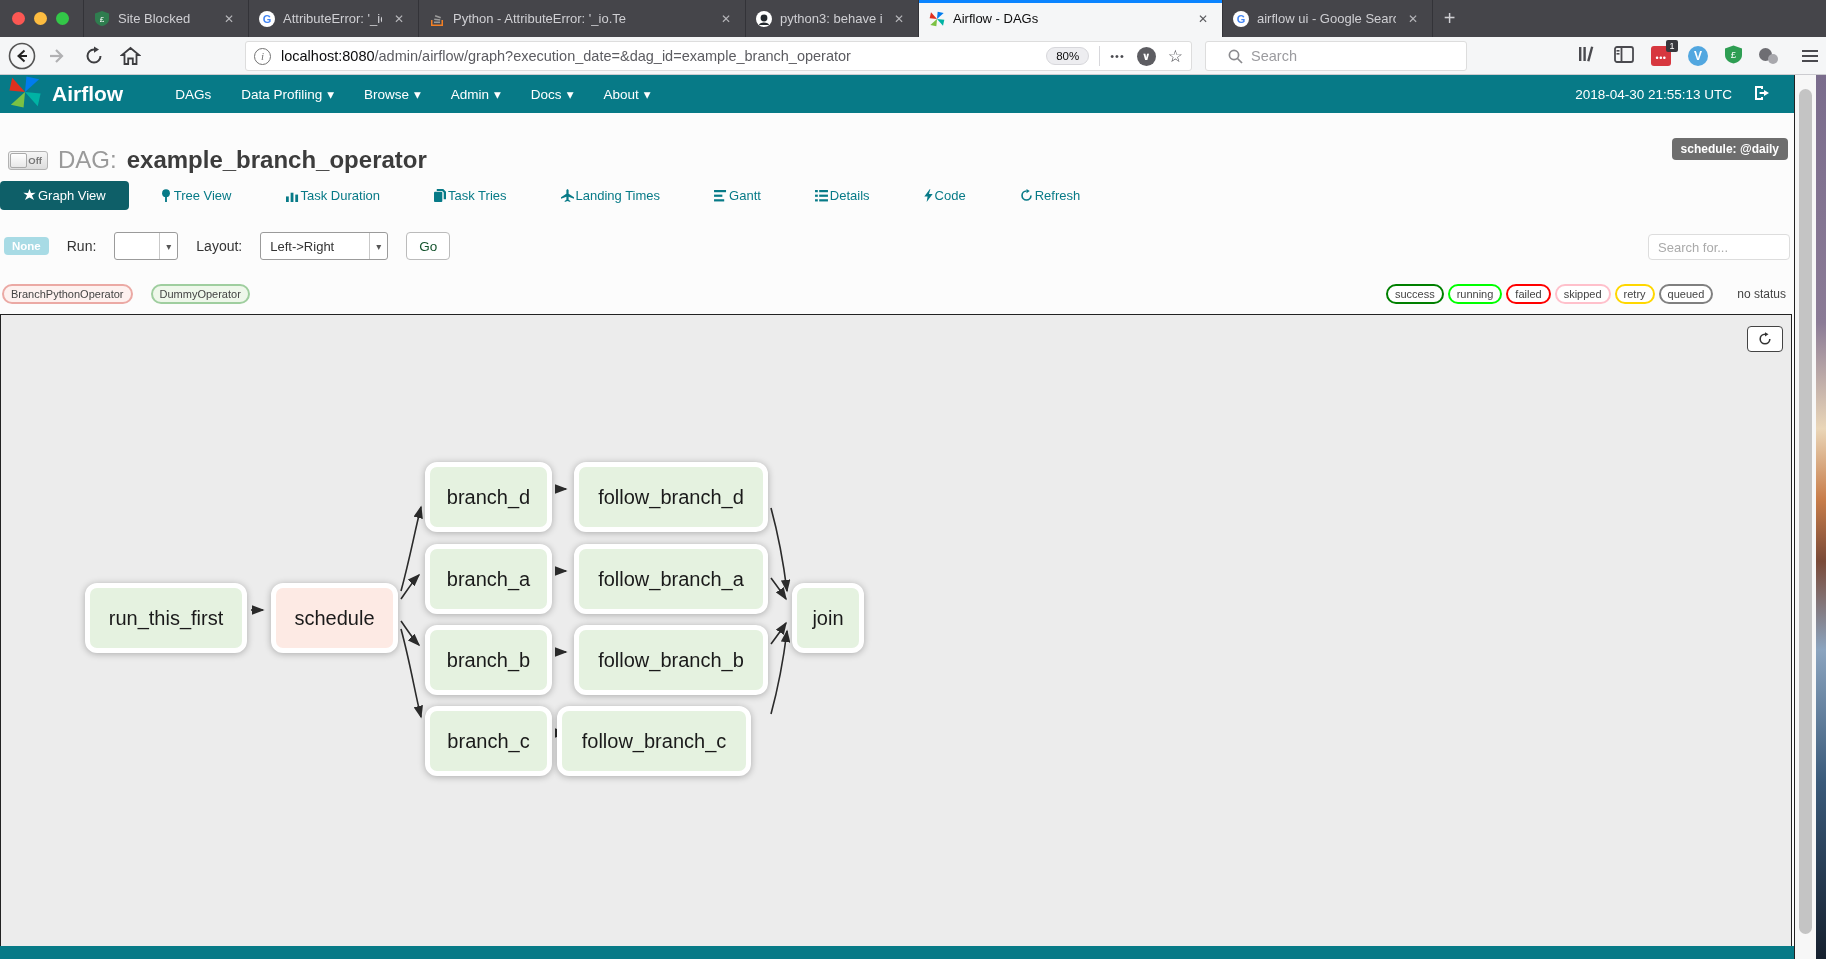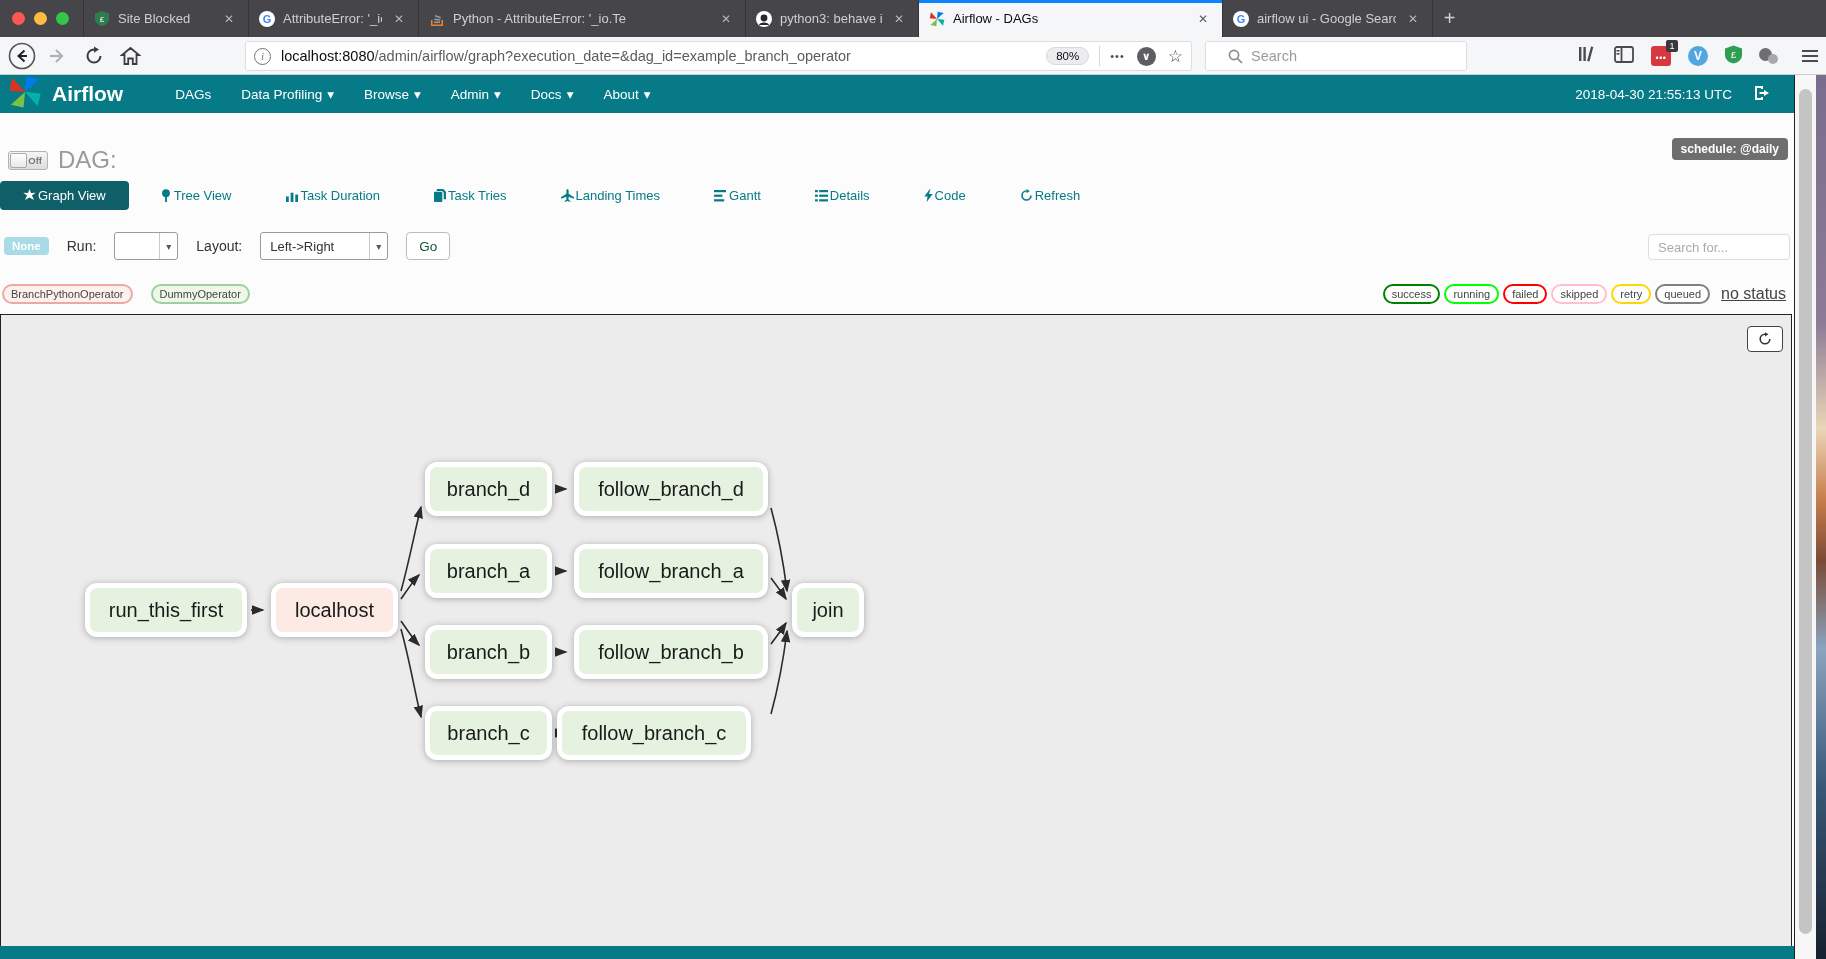--- a/index.html
+++ b/index.html
@@ -79,26 +79,26 @@
   .searchfor { position:absolute; top:234px; left:1648px; width:142px; height:26px; border:1px solid #ddd; border-radius:4px; background:#fff; font-size:13px; color:#aaa; display:flex; align-items:center; padding-left:9px; }
 
   
   .op-legend { position:absolute; top:284px; left:2px; display:flex; gap:18px; }
   .pill { font-size:11px; color:#444; border-radius:10px; padding:2px 7px; border:2px solid #999; background:#fff; white-space:nowrap; }
   .pill.op-branch { border-color:#eba9a4; background:#fdf1ef; }
   .pill.op-dummy { border-color:#9fce9f; background:#eef7ea; }
   .status-legend { position:absolute; top:284px; right:40px; display:flex; gap:4px; align-items:center; }
   .st-success{border-color:green;text-align:right;} .st-running{border-color:lime;} .st-failed{border-color:red;}
   .st-skipped{border-color:pink;} .st-retry{border-color:gold;} .st-queued{border-color:grey;}
-  .no-status { font-size:16px; color:#444; margin-left:7px;text-decoration:underline; }
+  .no-status { font-size:12px; color:#444; margin-left:20px; }
 
   
   .panel { position:absolute; top:314px; left:0; width:1792px; height:646px; background:#ececec; border:1px solid #222; }
   .panel svg.edges { position:absolute; top:0; left:0; }
-  .node { position:absolute; height:54px; border:5px solid #fff; border-radius:12px; box-shadow:0 1px 7px rgba(0,0,0,.28); display:flex; align-items:center; justify-content:center; font-size:20px; color:#1a1a1a; }
+  .node { position:absolute; height:70px; border:5px solid #fff; border-radius:12px; box-shadow:0 1px 7px rgba(0,0,0,.28); display:flex; align-items:center; justify-content:center; font-size:20px; color:#1a1a1a; }
   .n-green { background:#e5f2e0; }
   .n-pink { background:#fdeae4; }
   .panel-refresh { position:absolute; top:11px; left:1746px; width:36px; height:26px; background:#fff; border:1px solid #444; border-radius:4px; display:flex; align-items:center; justify-content:center; }
 
   .footer-strip { position:absolute; top:946px; left:0; width:1794px; height:13px; background:#077a87; }
 
   
   .scrollstrip { position:absolute; left:1794px; top:75px; width:22px; height:884px; background:#f7f7f7; border-left:1px solid #222; }
   .scrollthumb { position:absolute; left:4px; top:14px; width:13px; height:845px; background:#c4c4c4; border-radius:7px; }
   .wallpaper { position:absolute; left:1816px; top:75px; width:10px; height:884px;
@@ -318,20 +318,21 @@
       </span>
     </div>
   </div>
 
   <div class="titlebar">
     <span class="toggle">
       <span class="knob"></span>
       <span class="tlabel">Off</span>
     </span>
     <span class="dag-prefix">DAG:</span>
+    <span class="dag-name">example_branch_operator</span>
   </div>
   <span class="schedule-badge">schedule: @daily</span>
 
   <div class="views">
     <span class="vbtn active">
       <svg width="13" height="13" viewBox="0 0 16 16">
           <path d="M8 0 L9.8 5 L15.6 4.5 L11 8 L13.6 13.4 L8 10.6 L2.4 13.4 L5 8 L0.4 4.5 L6.2 5 Z" fill="currentColor"></path>
         </svg>
       <span>Graph View</span>
     </span>
@@ -450,21 +451,21 @@
         <path d="M770,263 C776,271 781,278 785,284"></path>
         <path d="M770,329 C776,321 781,314 785,308"></path>
         <path d="M770,399 C779,366 783,340 786,316"></path>
       </g>
     </svg>
 
     <div class="node n-green" style="left:84px; top:268px; width:162px">
         <span>run_this_first</span>
       </div>
     <div class="node n-pink" style="left:270px; top:268px; width:127px">
-        <span>localhost</span>
+        <span>schedule</span>
       </div>
     <div class="node n-green" style="left:424px; top:147px; width:127px">
         <span>branch_d</span>
       </div>
     <div class="node n-green" style="left:573px; top:147px; width:194px">
         <span>follow_branch_d</span>
       </div>
     <div class="node n-green" style="left:424px; top:229px; width:127px">
         <span>branch_a</span>
       </div>

